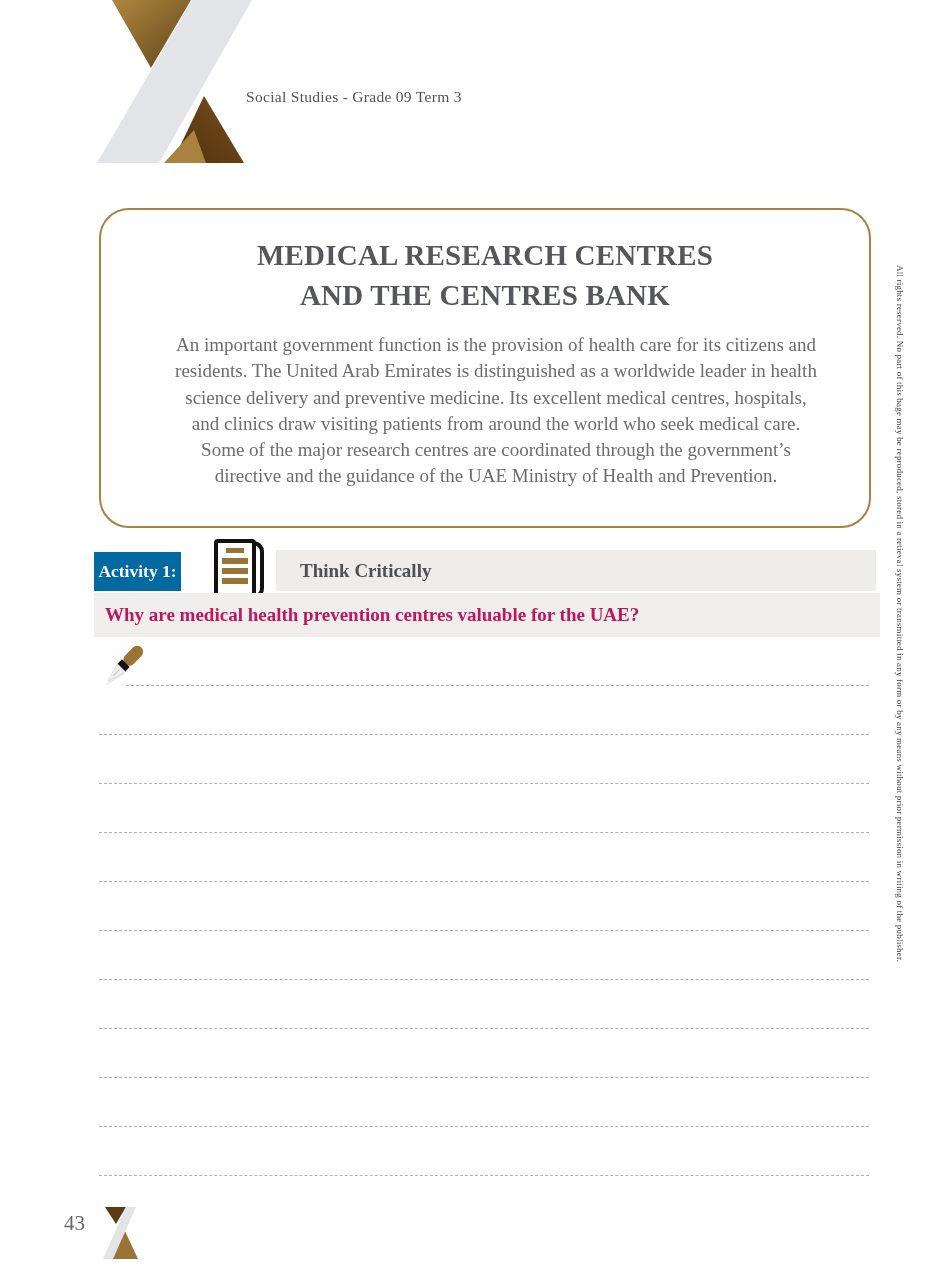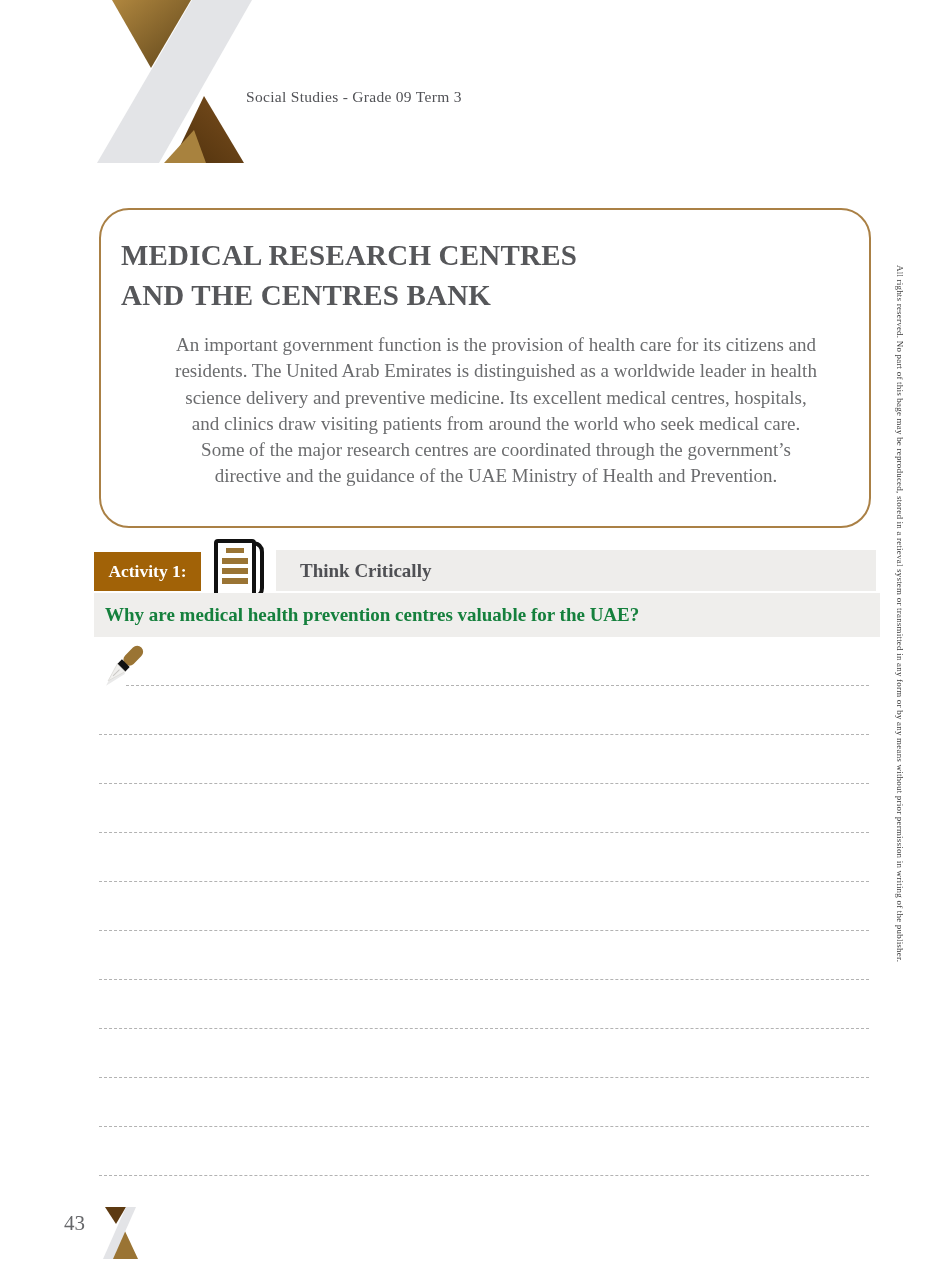--- a/index.html
+++ b/index.html
@@ -15,36 +15,36 @@
   .side-note{
     position:absolute;left:881px;top:265px;height:770px;
     writing-mode:vertical-rl;font-size:9px;color:#3d3d3d;letter-spacing:0.2px;white-space:nowrap;
   }
   
   .title-box{
     position:absolute;left:85px;top:208px;width:772px;height:320px;
     border:2px solid #aa8045;border-radius:30px;box-sizing:border-box;background:#fff;
   }
   .title-box h1{margin:25px 20px 0;font-size:29px;font-weight:bold;color:#56575a;
-    text-align:left;line-height:40px;letter-spacing:0.2px;}
+    text-align:center;line-height:40px;letter-spacing:0.2px;}
   .title-box h1 span{display:block;}
   .intro{margin:17px 26px 0 70px;max-width:650px;font-size:19px;line-height:26.3px;color:#6b6c6e;text-align:center;}
   
   .activity-badge{
-    position:absolute;left:80px;top:552px;width:107px;height:39px;background:#a16207;
+    position:absolute;left:80px;top:552px;width:87px;height:39px;background:#0369a1;
     color:#ffffff;font-size:17.5px;font-weight:bold;text-align:center;line-height:39px;
   }
   .think-bar{
     position:absolute;left:262px;top:550px;width:600px;height:41px;background:#eeedeb;
     color:#4f5054;font-size:19px;font-weight:bold;line-height:41px;padding-left:24px;box-sizing:border-box;
   }
   .notes-icon{position:absolute;left:196px;top:537px;}
   .question-bar{
     position:absolute;left:80px;top:593px;width:786px;height:44px;background:#efeeec;
-    color:#15803d;font-size:19px;font-weight:bold;line-height:44px;padding-left:11px;box-sizing:border-box;
+    color:#be185d;font-size:19px;font-weight:bold;line-height:44px;padding-left:11px;box-sizing:border-box;
     white-space:nowrap;overflow:hidden;
   }
   
   .pen-icon{position:absolute;left:80px;top:640px;}
   #answer-lines{position:absolute;left:85px;top:637px;width:770px;}
   .answer-line{height:48px;border-bottom:1px dashed #b3b3b3;}
   .answer-line.first{margin-left:27px;}
   
   .page-number{position:absolute;left:50px;top:1211px;font-size:21px;color:#66676a;}
   .logo-bottom{position:absolute;left:86px;top:1204px;}

